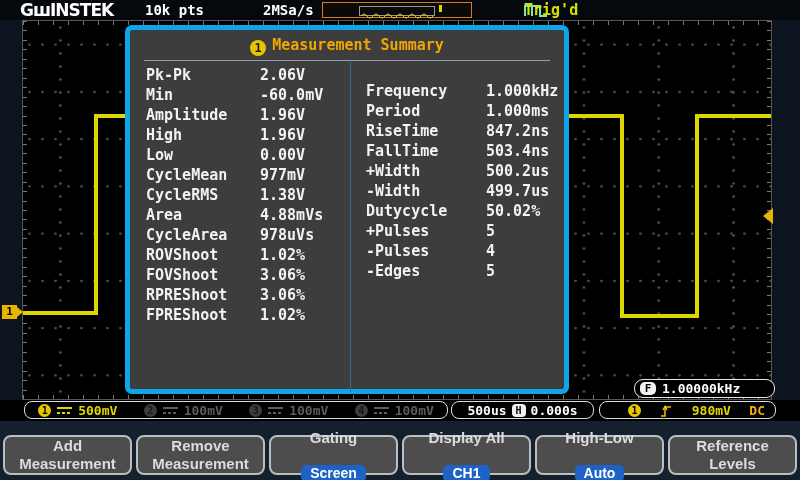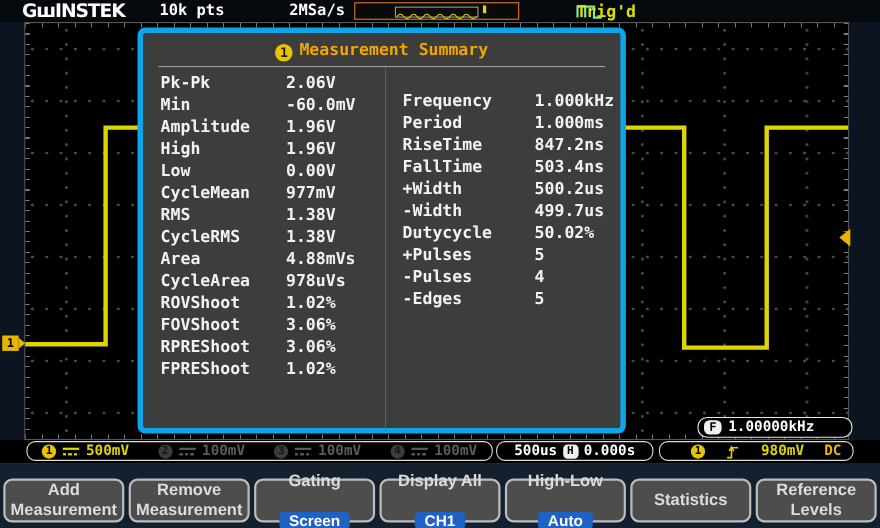--- a/index.html
+++ b/index.html
@@ -170,23 +170,20 @@
 
         <div class="mrow">
           <span class="mname">Low</span><span class="mval">0.00V</span>
         </div>
 
 
         <div class="mrow">
           <span class="mname">CycleMean</span><span class="mval">977mV</span>
         </div>
 
-        <div class="mrow">
-          <span class="mname">RMS</span><span class="mval">1.38V</span>
-        </div>
 
         <div class="mrow">
           <span class="mname">CycleRMS</span><span class="mval">1.38V</span>
         </div>
 
         <div class="mrow">
           <span class="mname">Area</span><span class="mval">4.88mVs</span>
         </div>
 
         <div class="mrow">
@@ -313,21 +310,18 @@
     </div>
     <div class="mbtn">
       <span>Display All</span>
       <span class="pill">CH1</span>
     </div>
     <div class="mbtn">
       <span>High-Low</span>
       <span class="pill">Auto</span>
     </div>
     <div class="mbtn">
-      <span>Statistics</span>
-    </div>
-    <div class="mbtn">
       <span>Reference</span>
       <span>Levels</span>
     </div>
   </div>
 
 </div>
 
 </body></html>

